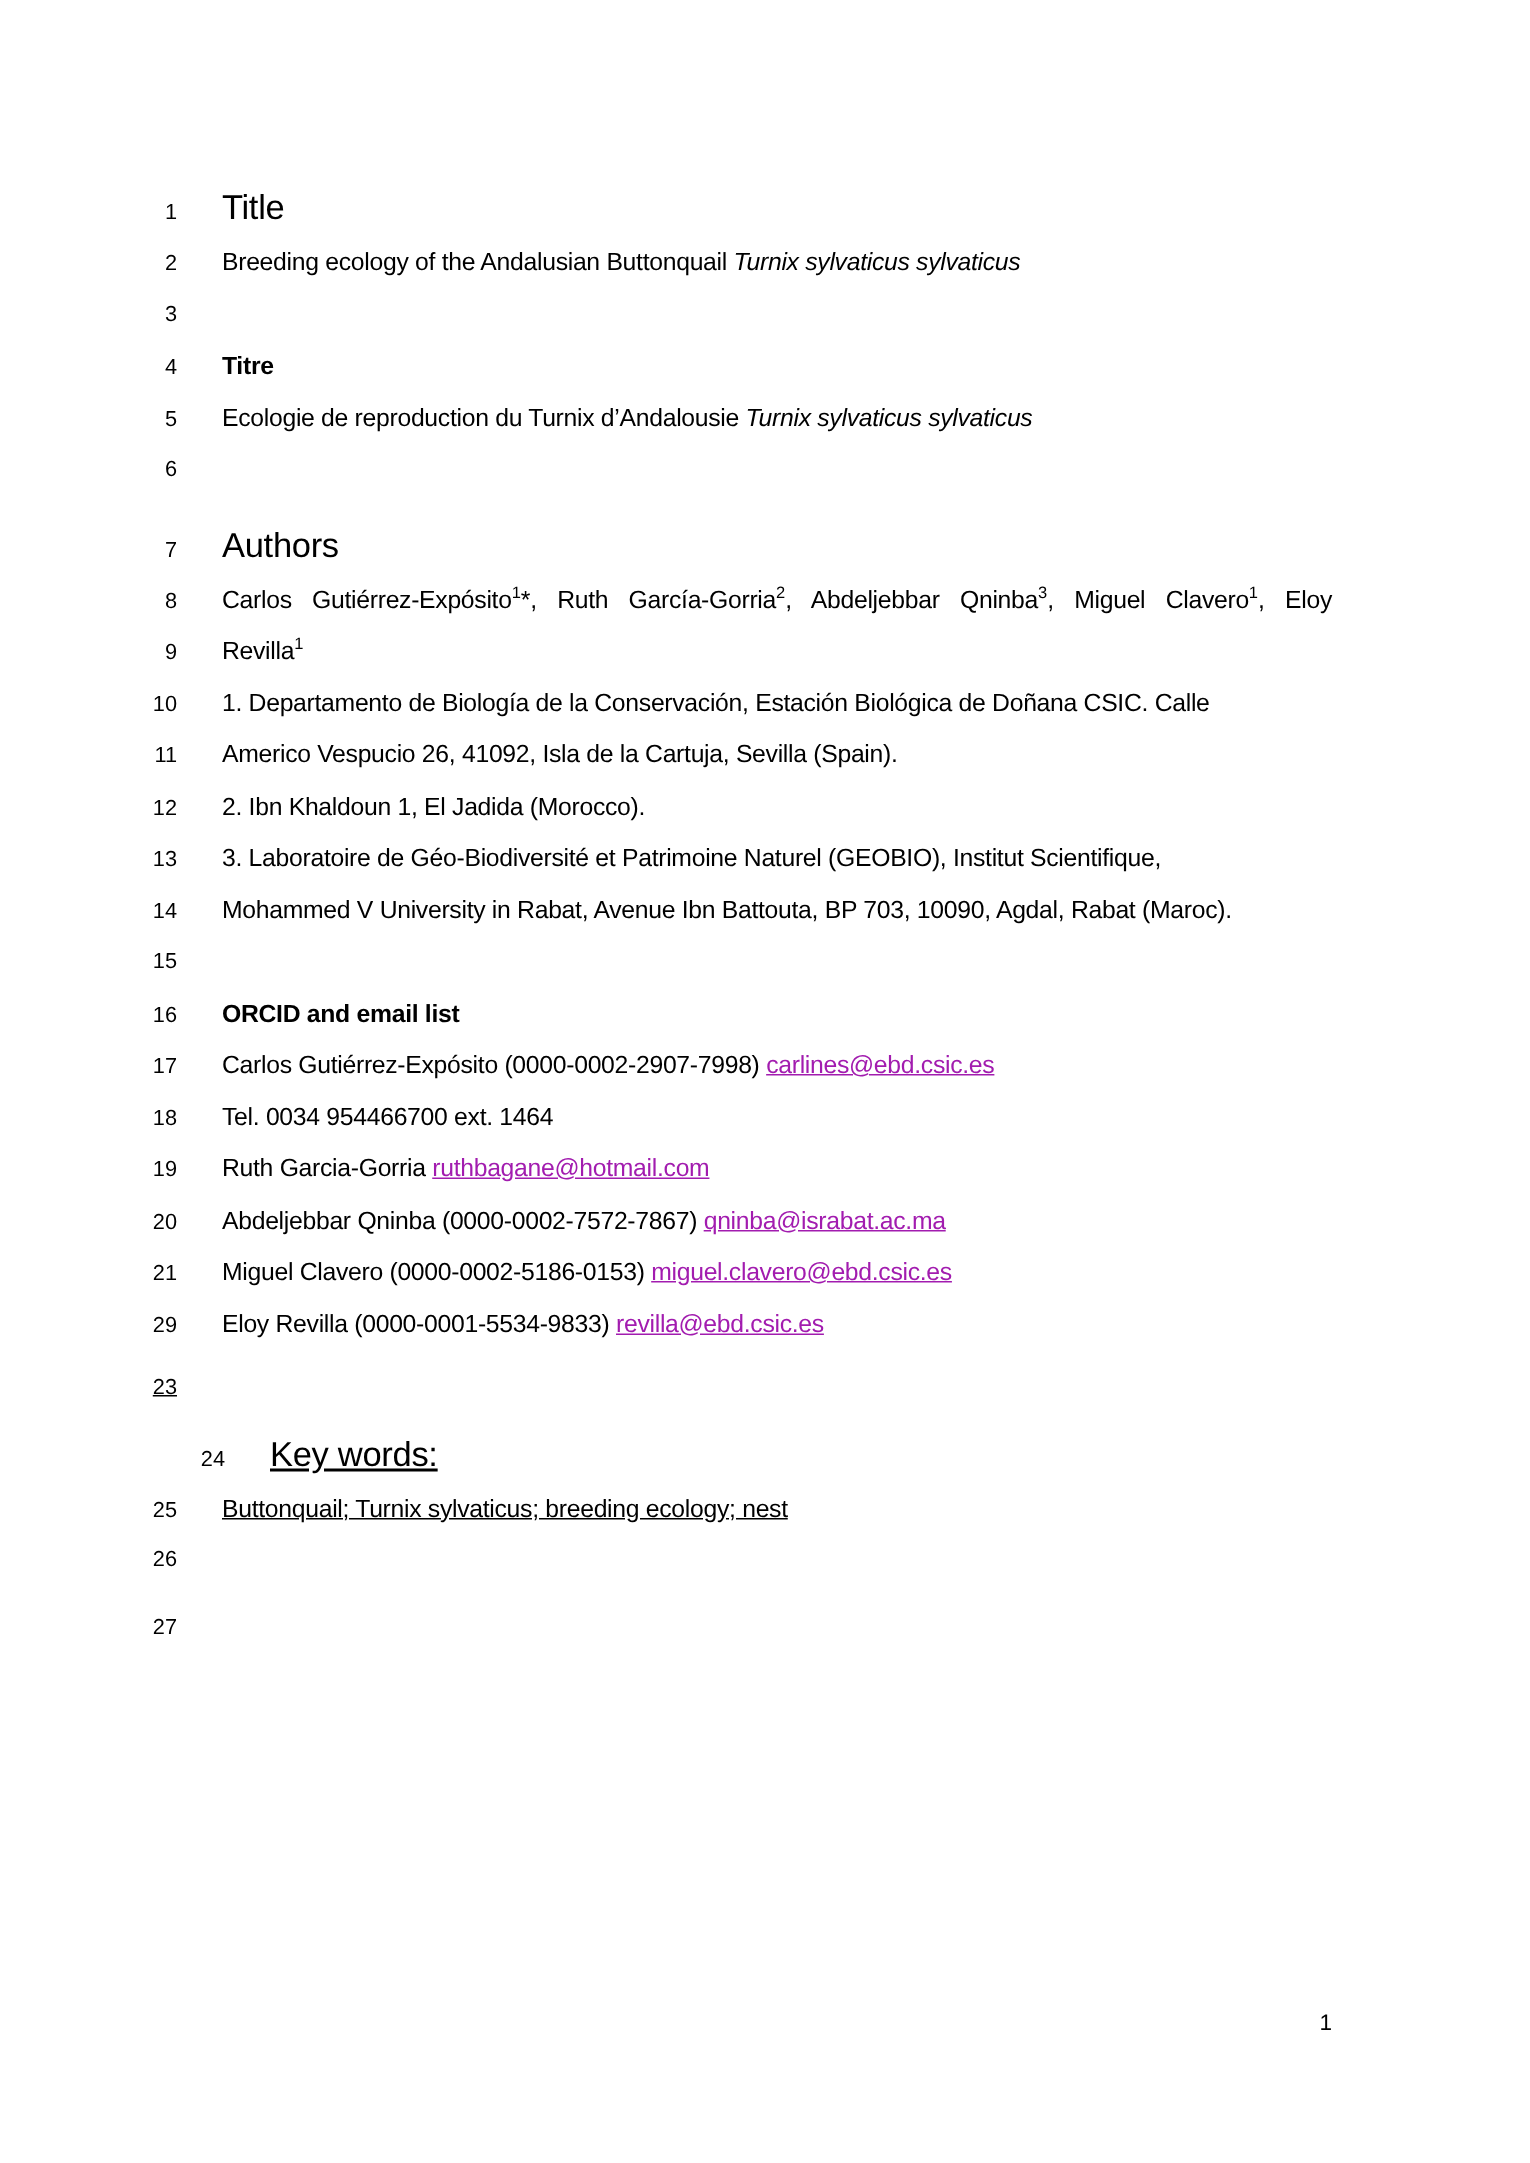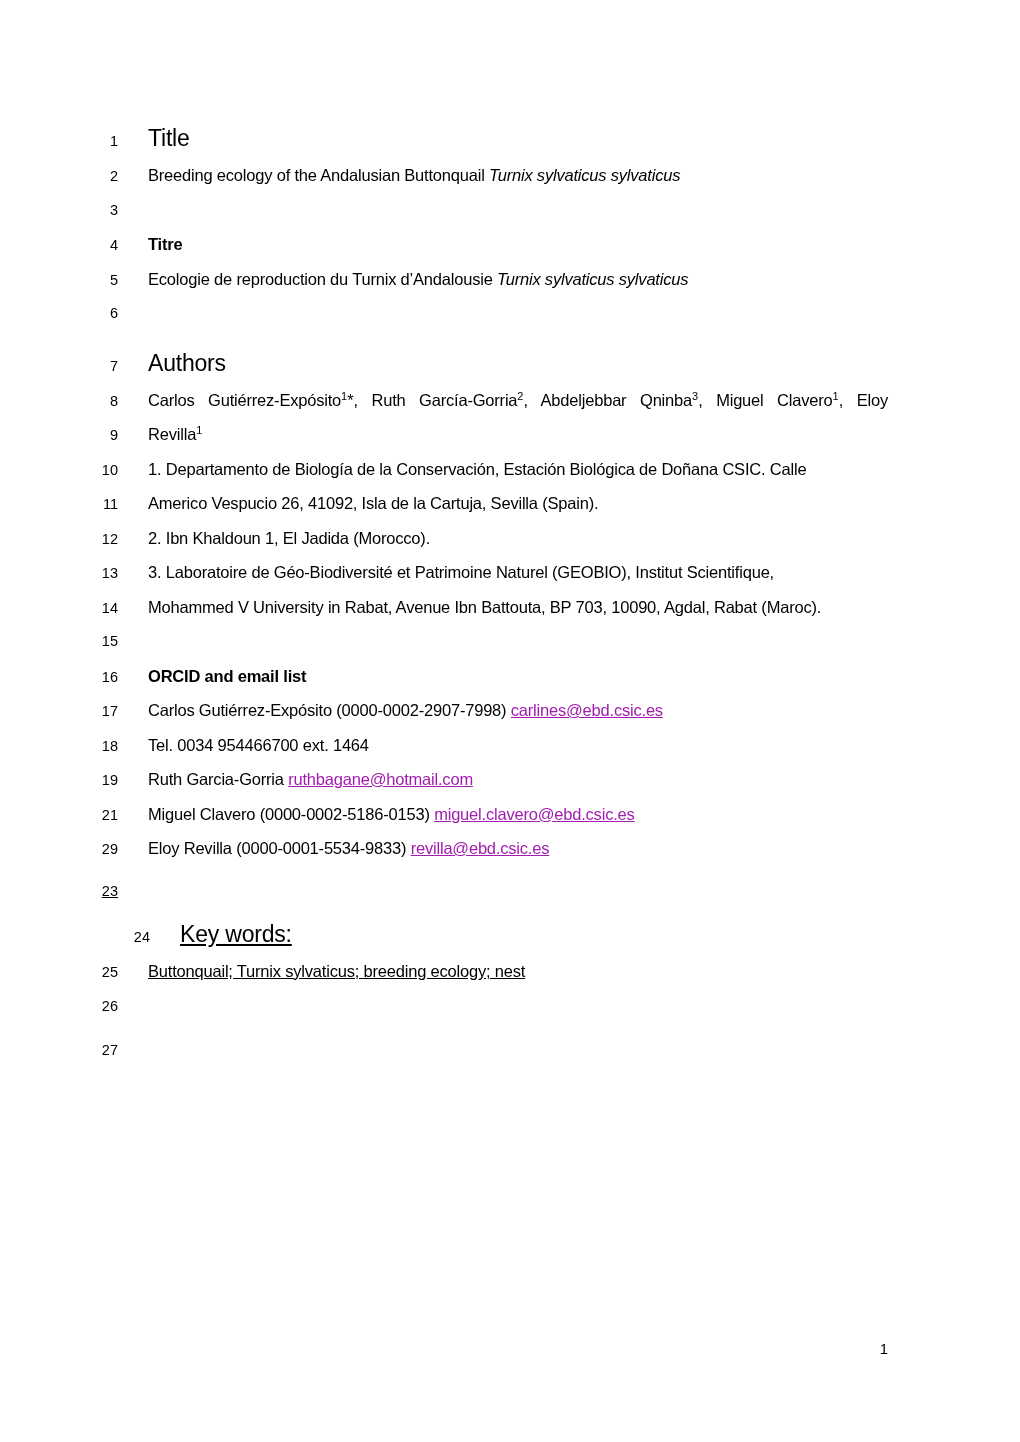--- a/index.html
+++ b/index.html
@@ -150,20 +150,24 @@
   <div class="row">
     <span class="ln">18</span>
     <span class="content">Tel. 0034 954466700 ext. 1464</span>
   </div>
 
   <div class="row">
     <span class="ln">19</span>
     <span class="content"><span>Ruth Garcia-Gorria </span><a class="link">ruthbagane@hotmail.com</a></span>
   </div>
 
+  <div class="row">
+    <span class="ln">20</span>
+    <span class="content"><span>Abdeljebbar Qninba (0000-0002-7572-7867) </span><a class="link">qninba@israbat.ac.ma</a></span>
+  </div>
 
   <div class="row">
     <span class="ln">21</span>
     <span class="content"><span>Miguel Clavero (0000-0002-5186-0153) </span><a class="link">miguel.clavero@ebd.csic.es</a></span>
   </div>
 
   <div class="row">
     <span class="ln">29</span>
     <span class="content"><span>Eloy Revilla (0000-0001-5534-9833) </span><a class="link">revilla@ebd.csic.es</a></span>
   </div>

